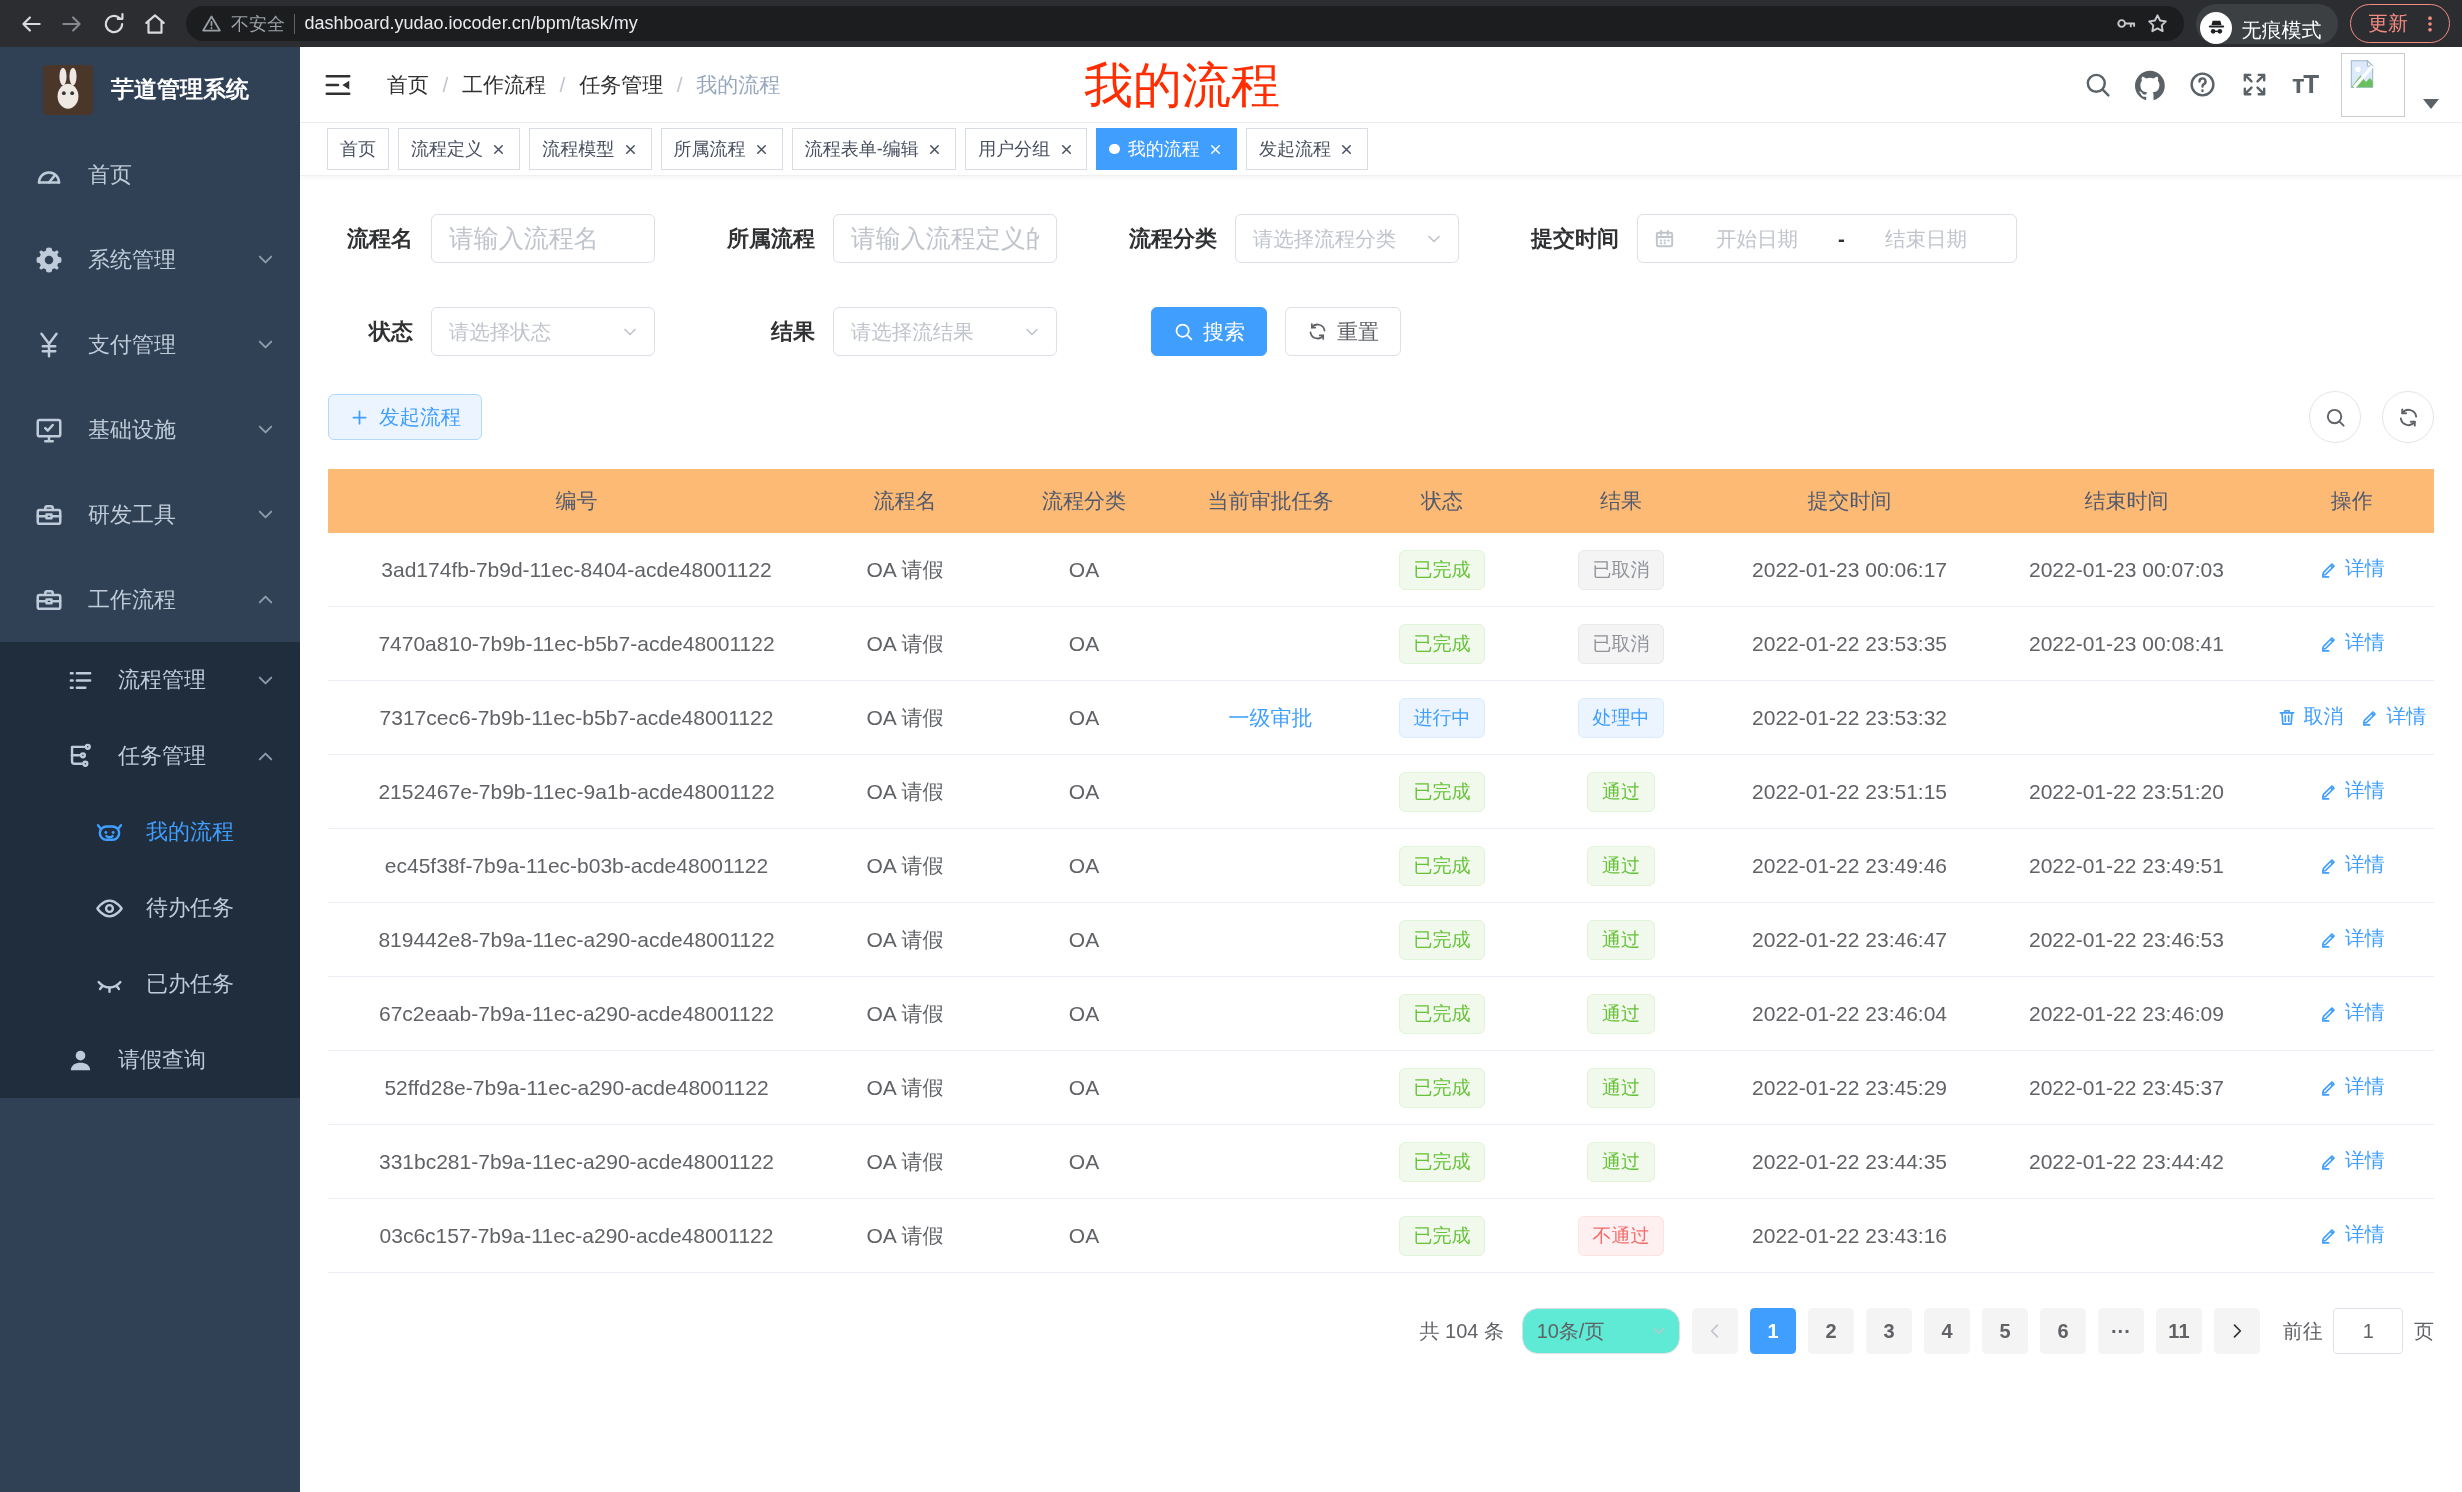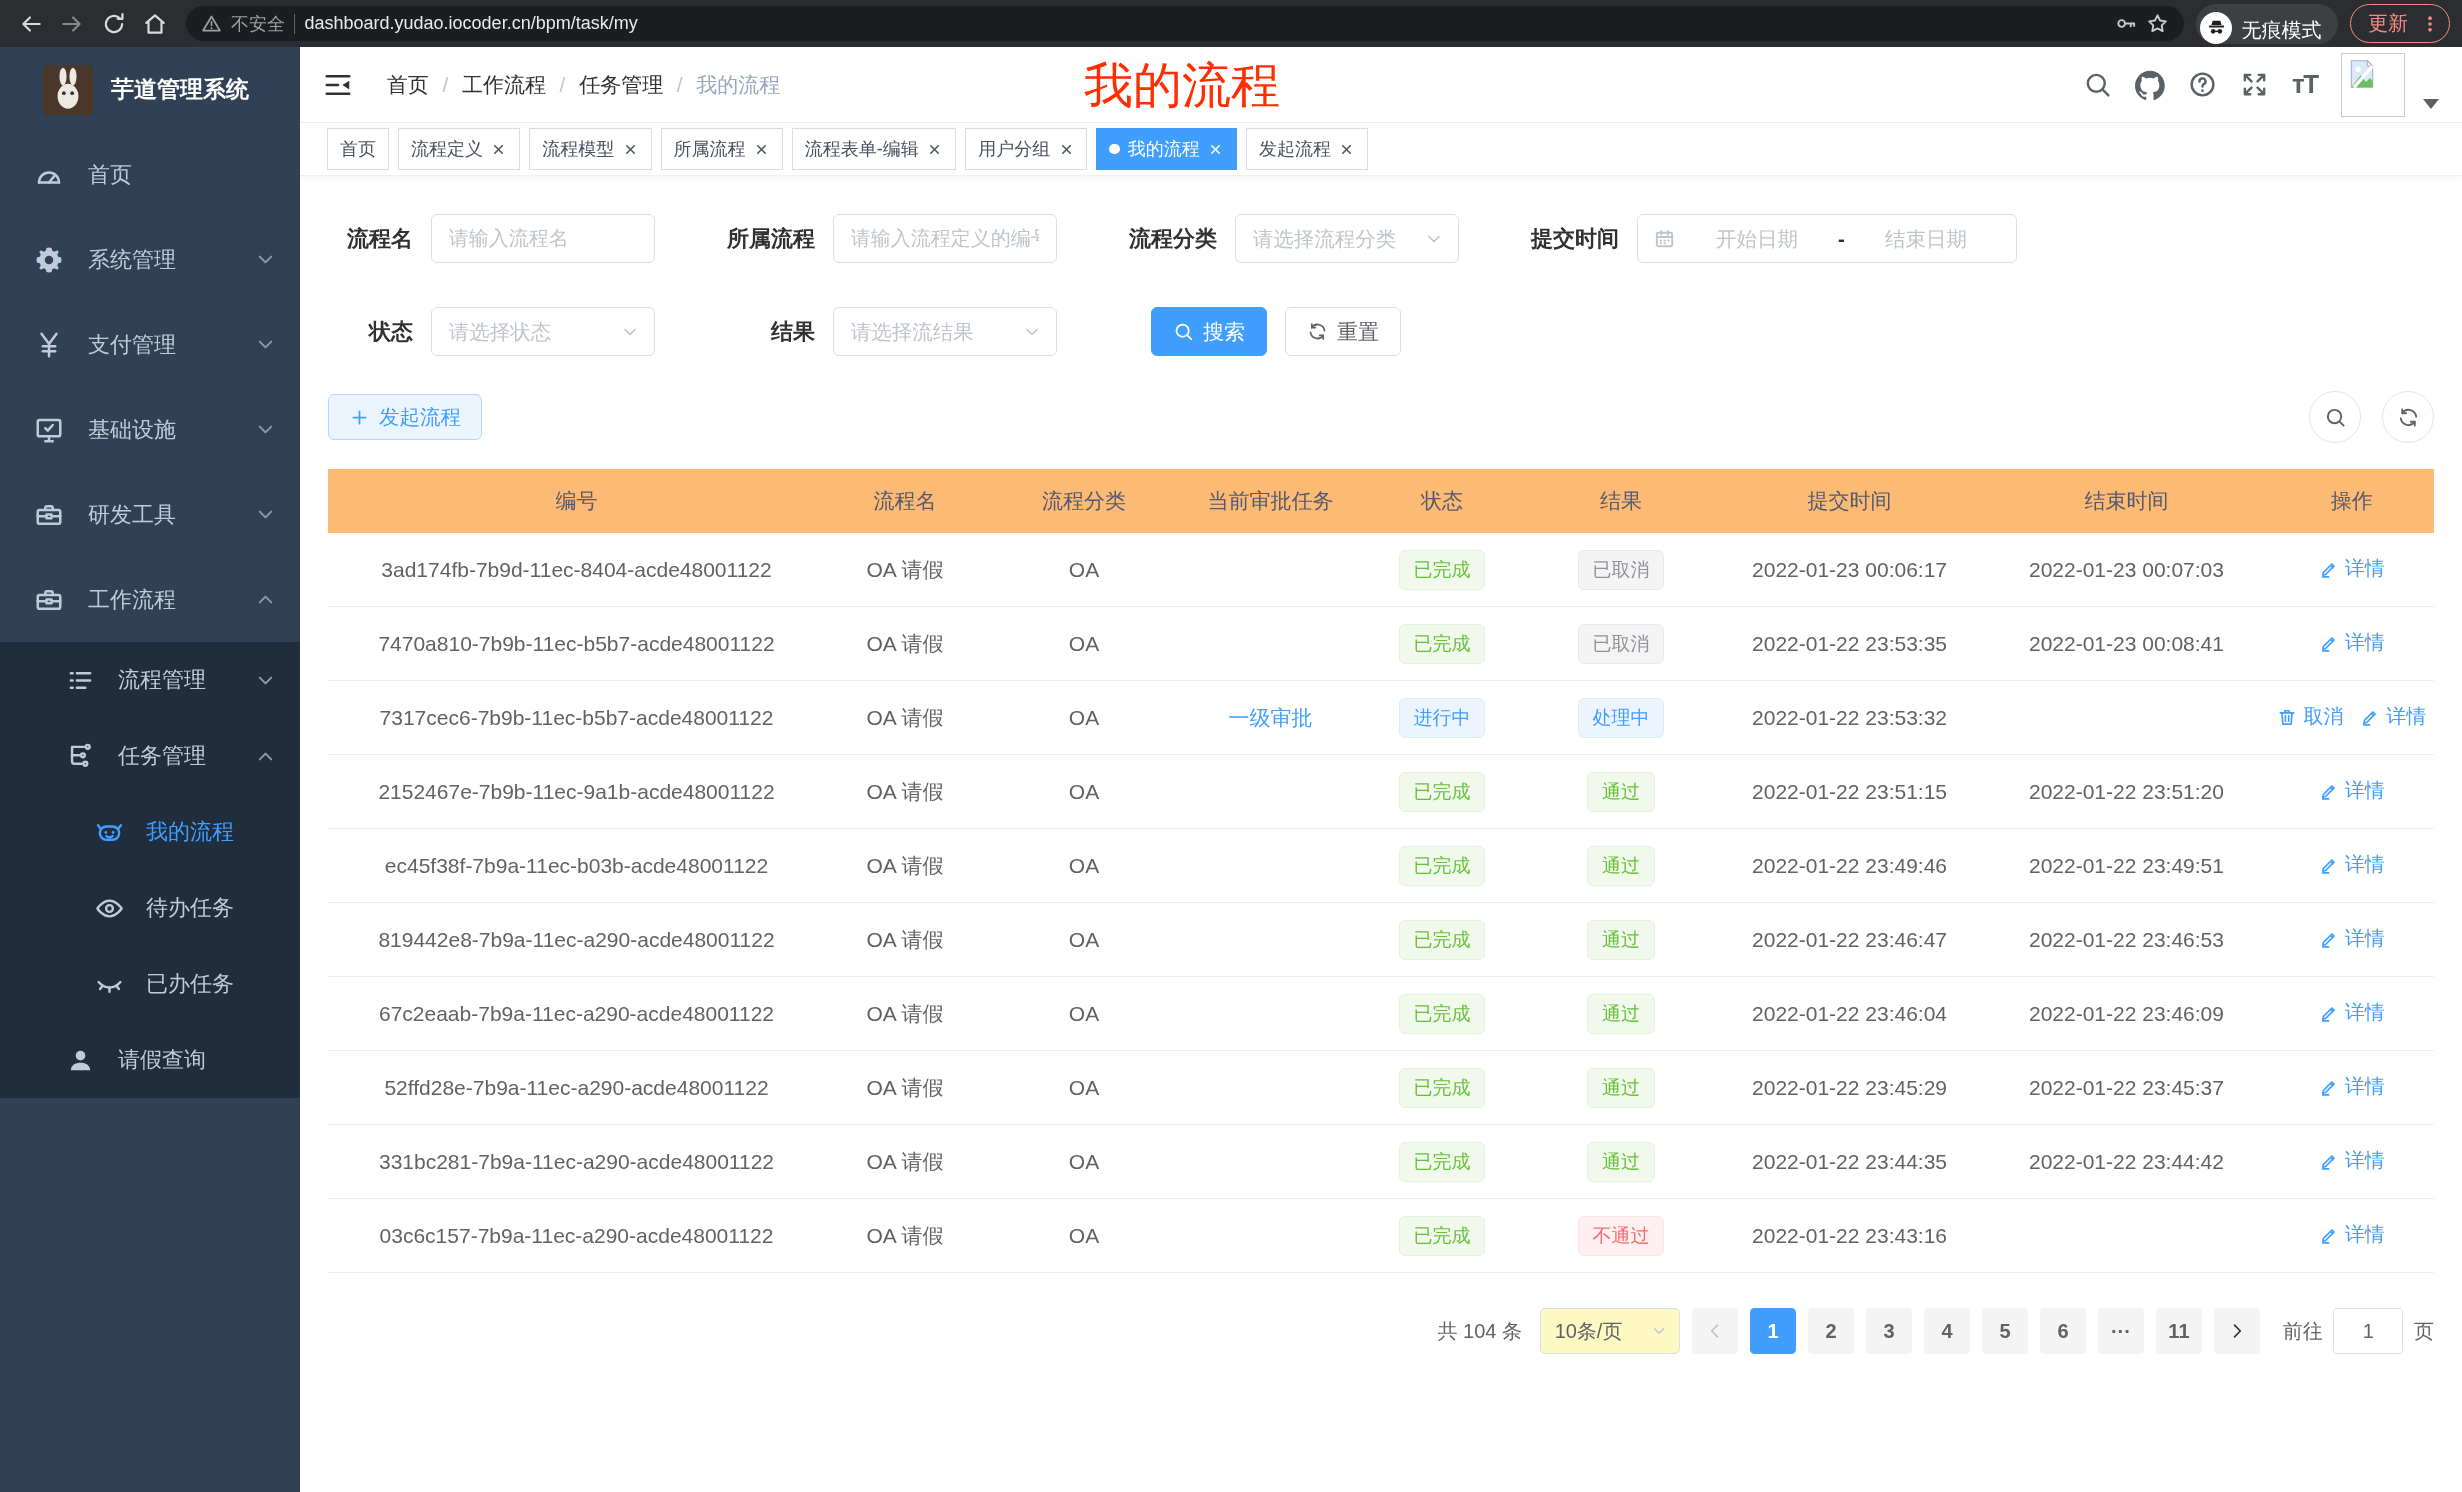--- a/index.html
+++ b/index.html
@@ -73,21 +73,21 @@
   .tag-close svg{stroke-width:2.4}
 
   
   .content{padding:0 28px;position:relative}
   .filters-row{display:flex;align-items:center;margin-top:38px}
   .filters-row.second{margin-top:44px}
   .field{display:flex;align-items:center;margin-right:67px}
   .field label{font-size:22px;font-weight:700;color:#303133;text-align:right;margin-right:18px;white-space:nowrap}
   .lw110{width:85px}.lw120{width:93px}
   .inp{width:224px;height:49px;border:1.5px solid #dcdfe6;border-radius:6px;box-sizing:border-box;
-    padding:0 16.7px;font-size:20px;color:#606266;outline:none;background:#fff;font-family:inherit}
+    padding:0 16.7px;font-size:25px;color:#606266;outline:none;background:#fff;font-family:inherit}
   .inp::placeholder{color:#c0c4cc}
   .sel{width:224px;height:49px;border:1.5px solid #dcdfe6;border-radius:6px;box-sizing:border-box;
     padding:0 13.7px 0 16.7px;display:flex;align-items:center;background:#fff;cursor:pointer}
   .sel .ph{font-size:20.5px;color:#c0c4cc;flex:1;white-space:nowrap;overflow:hidden}
   .range{width:380px;height:49px;border:1.5px solid #dcdfe6;border-radius:6px;box-sizing:border-box;
     display:flex;align-items:center;padding:0 15px;gap:6px;background:#fff;cursor:pointer}
   .range .ph{font-size:20.5px;color:#c0c4cc;flex:1;text-align:center;white-space:nowrap}
   .range .dash{font-size:20.5px;color:#303133;font-weight:700}
   .btn{height:49px;border-radius:6px;display:flex;align-items:center;gap:9px;padding:0 21px;
     font-size:21px;cursor:pointer;box-sizing:border-box;white-space:nowrap}
@@ -115,22 +115,22 @@
   .badge.primary{color:#409eff;background:#ecf5ff;border-color:#d9ecff}
   .badge.danger{color:#f56c6c;background:#fef0f0;border-color:#fde2e2}
   .link{color:#409eff;cursor:pointer;display:inline-flex;align-items:center;gap:6px;font-size:20px}
   .task-link{font-size:21px}
   .act-group{display:inline-flex;gap:16.7px;justify-content:flex-start}
 
   
   .pager-row{margin-top:35px;display:flex;align-items:center;justify-content:flex-end;gap:12px;
     font-size:20px;color:#606266}
   .pg-total{margin-right:6px;white-space:nowrap}
-  .pg-size{width:140px;height:46px;border:1.5px solid #dcdfe6;border-radius:5px;display:flex;align-items:center;
-    padding:0 10.7px 0 13.7px;box-sizing:border-box;cursor:pointer;background:#fef9c3}
+  .pg-size{width:158px;height:46px;border:1.5px solid #dcdfe6;border-radius:16px;display:flex;align-items:center;
+    padding:0 10.7px 0 13.7px;box-sizing:border-box;cursor:pointer;background:#5eead4}
   .pg-size span{flex:1;color:#606266;white-space:nowrap}
   .pg-btn{min-width:46px;height:46px;border-radius:4.6px;background:#f4f4f5;display:flex;align-items:center;
     justify-content:center;cursor:pointer;color:#606266;font-weight:700;padding:0 4.6px;box-sizing:border-box}
   .pg-btn.disabled{color:#c0c4cc;cursor:default}
   .pg-btn.active{background:#409eff;color:#fff}
   .pg-goto{display:flex;align-items:center;gap:10.7px;margin-left:10.7px;white-space:nowrap}
   .pg-input{width:70px;height:46px;border:1.5px solid #dcdfe6;border-radius:4.6px;text-align:center;
     font-size:20px;color:#606266;outline:none;box-sizing:border-box;font-family:inherit}
 
   

